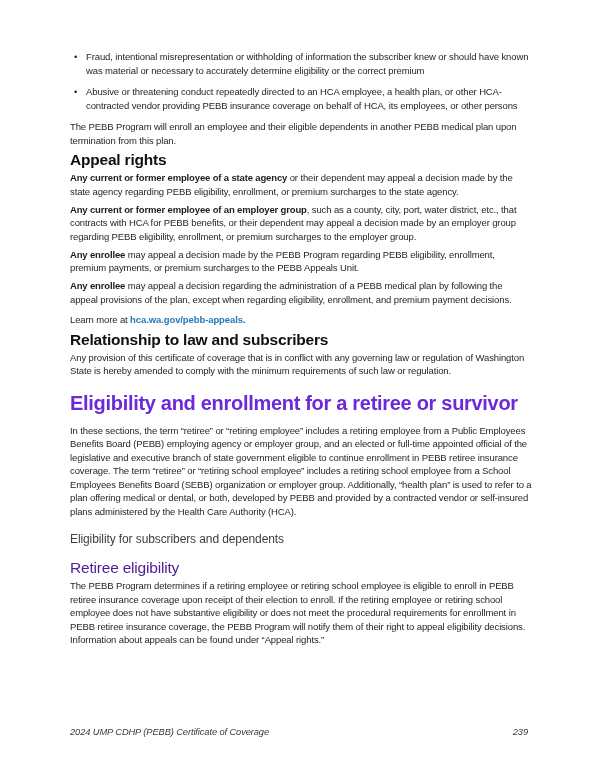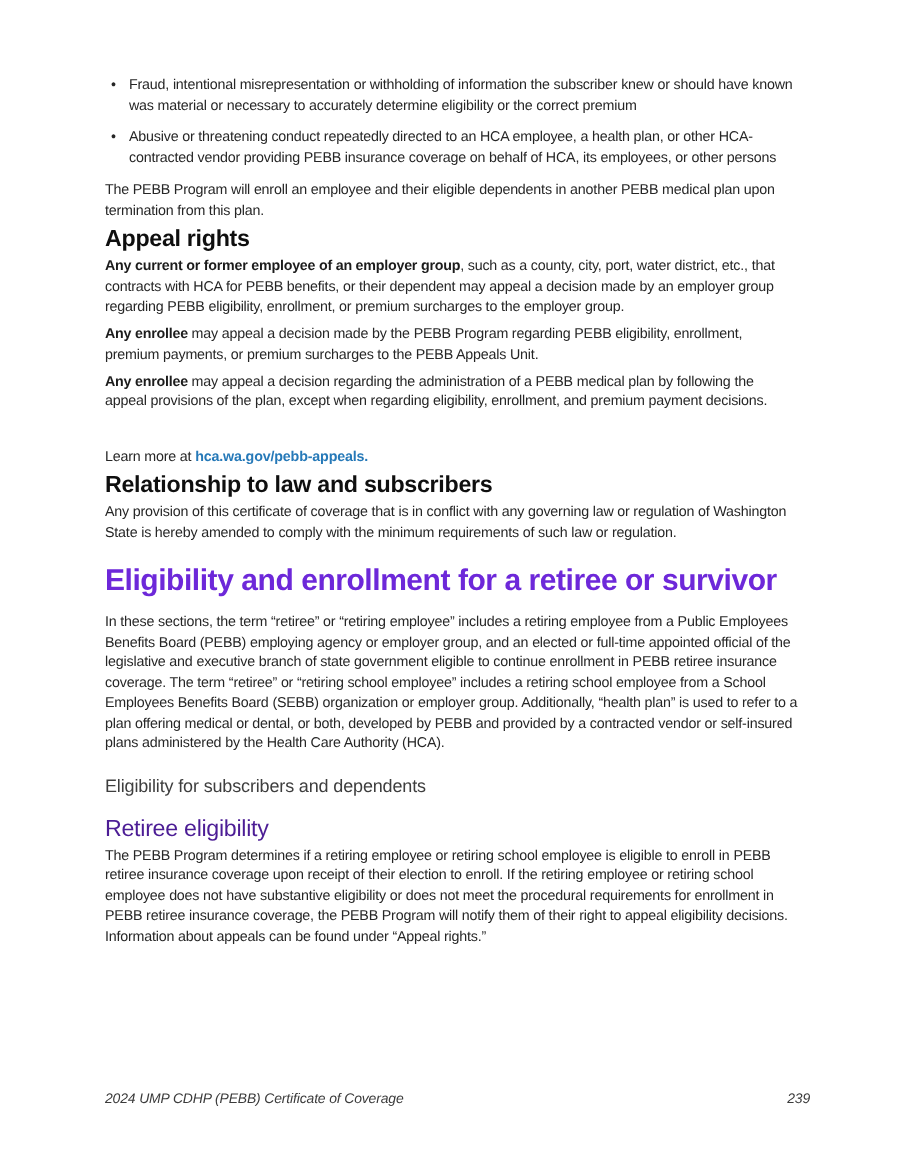--- a/index.html
+++ b/index.html
@@ -32,28 +32,28 @@
     margin: 5px 0 3px 0; letter-spacing: -0.2px;
   }
   h2.light {
     font-size: 12px; line-height: 22px; font-weight: normal; color: #3e3e3e;
     margin: 10px 0 4px 0; letter-spacing: -0.1px;
   }
   h3 {
     font-size: 15.5px; line-height: 19px; font-weight: normal; color: #4c1d95;
     margin: 8px 0 2px 0; letter-spacing: -0.2px;
   }
-  .learn-more { margin-top: 23px; }
+  .learn-more { margin-top: 7px; }
   a.doc-link {
     color: #2679b8; font-weight: bold; text-decoration: none; cursor: pointer;
     letter-spacing: -0.1px;
   }
   .link-suffix { color: #2679b8; font-weight: bold; }
   .footer {
-    position: absolute; left: 70px; right: 60px; top: 726px;
+    position: absolute; left: 70px; right: 72px; top: 726px;
     display: flex; justify-content: space-between; align-items: baseline;
     font-style: italic; font-size: 9.3px; color: #3b3b3b; letter-spacing: -0.1px;
   }
 </style>
 </head>
 <body>
 
 <div class="page">
 
   <ul class="bullets">
@@ -64,20 +64,21 @@
     <li>
       <span class="bullet-marker">•</span>
       <span class="bullet-text">Abusive or threatening conduct repeatedly directed to an HCA employee, a health plan, or other HCA-contracted vendor providing PEBB insurance coverage on behalf of HCA, its employees, or other persons</span>
     </li>
   </ul>
 
   <p>The PEBB Program will enroll an employee and their eligible dependents in another PEBB medical plan upon termination from this plan.</p>
 
   <h2>Appeal rights</h2>
 
+  <p><strong>Any current or former employee of a state agency</strong><span> or their dependent may appeal a decision made by the state agency regarding PEBB eligibility, enrollment, or premium surcharges to the state agency.</span></p>
 
   <p><strong>Any current or former employee of an employer group</strong><span>, such as a county, city, port, water district, etc., that contracts with HCA for PEBB benefits, or their dependent may appeal a decision made by an employer group regarding PEBB eligibility, enrollment, or premium surcharges to the employer group.</span></p>
 
   <p><strong>Any enrollee</strong><span> may appeal a decision made by the PEBB Program regarding PEBB eligibility, enrollment, premium payments, or premium surcharges to the PEBB Appeals Unit.</span></p>
 
   <p><strong>Any enrollee</strong><span> may appeal a decision regarding the administration of a PEBB medical plan by following the appeal provisions of the plan, except when regarding eligibility, enrollment, and premium payment decisions.</span></p>
 
   <p class="learn-more"><span>Learn more at </span><a class="doc-link">hca.wa.gov/pebb-appeals</a><span class="link-suffix">.</span></p>
 
   <h2>Relationship to law and subscribers</h2>

